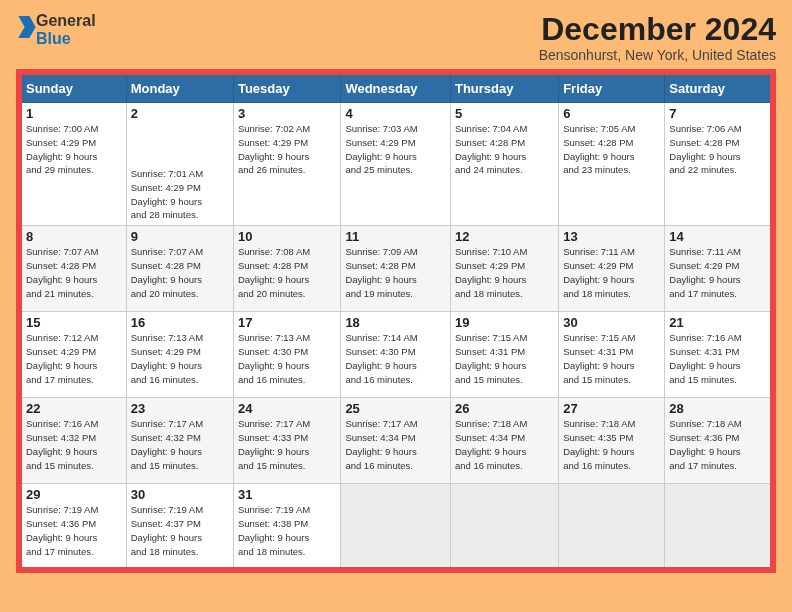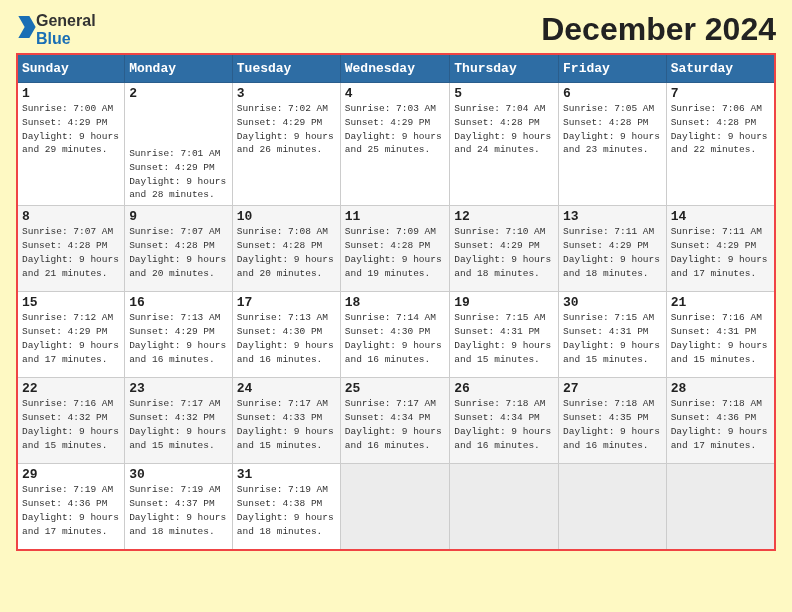--- a/index.html
+++ b/index.html
@@ -6,21 +6,21 @@
     body {
       font-family: Arial, sans-serif;
       background: #fff;
       width: 792px;
       height: 612px;
       overflow: hidden;
     }
     .page {
       width: 792px;
       height: 612px;
-      background: #fef9c3;
+      background: #fdba74;
       padding: 12px 16px 10px 16px;
     }
     .header {
       display: flex;
       justify-content: space-between;
       align-items: flex-start;
       margin-bottom: 6px;
     }
     .logo {
       display: flex;
@@ -49,22 +49,21 @@
       color: #222;
       line-height: 1.1;
     }
     .location {
       font-size: 14px;
       color: #444;
     }
     .calendar {
       width: 100%;
       border-collapse: collapse;
-      border: 2px solid #ef4444;
-      font-family: Liberation Mono, monospace;
+      border: 6px solid #ef4444;
     }
     .calendar th {
       background: #2e6da4;
       color: #fff;
       font-size: 13px;
       font-weight: bold;
       padding: 6px 4px;
       text-align: left;
       border: 1px solid #2a5d8c;
     }
@@ -107,20 +106,21 @@
           <polygon points="0,0 14,0 22,14 14,28 0,28 8,14" fill="#1a6fb5"></polygon>
         </svg>
       </div>
       <div class="logo-text">
         <div class="general">General</div>
         <div class="blue">Blue</div>
       </div>
     </div>
     <div class="title-block">
       <div class="month-title">December 2024</div>
+      <div class="location">Bensonhurst, New York, United States</div>
     </div>
   </div>
 
   <table class="calendar">
     <thead>
       <tr>
 
       <th>Sunday</th>
           <th>Monday</th>
           <th>Tuesday</th>

